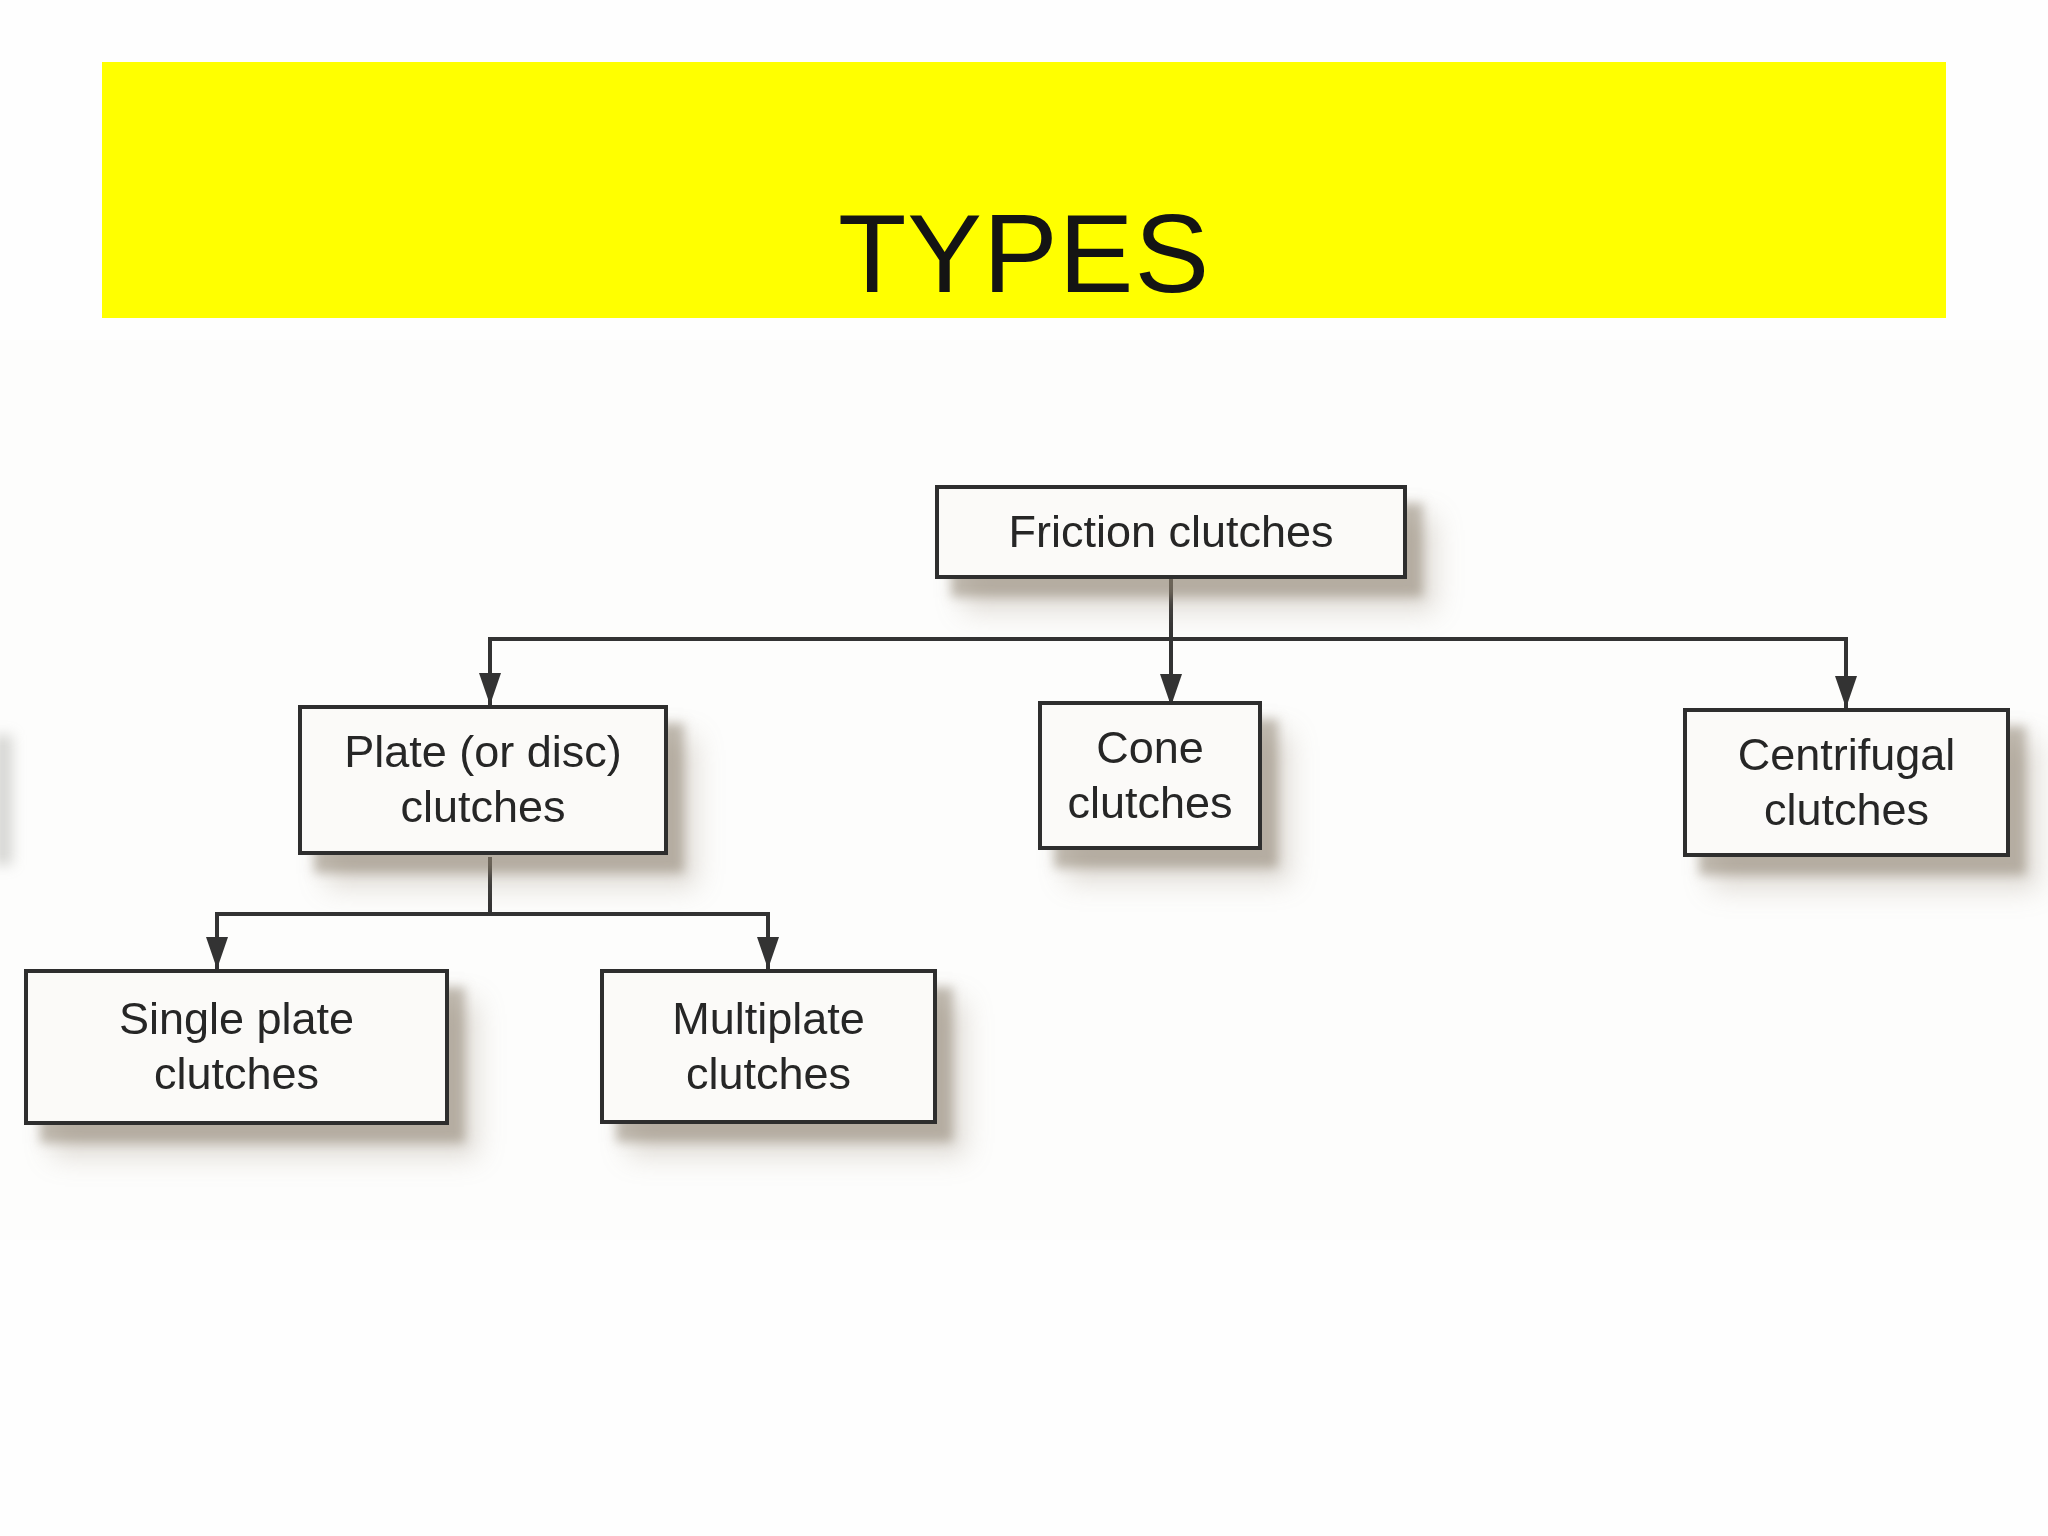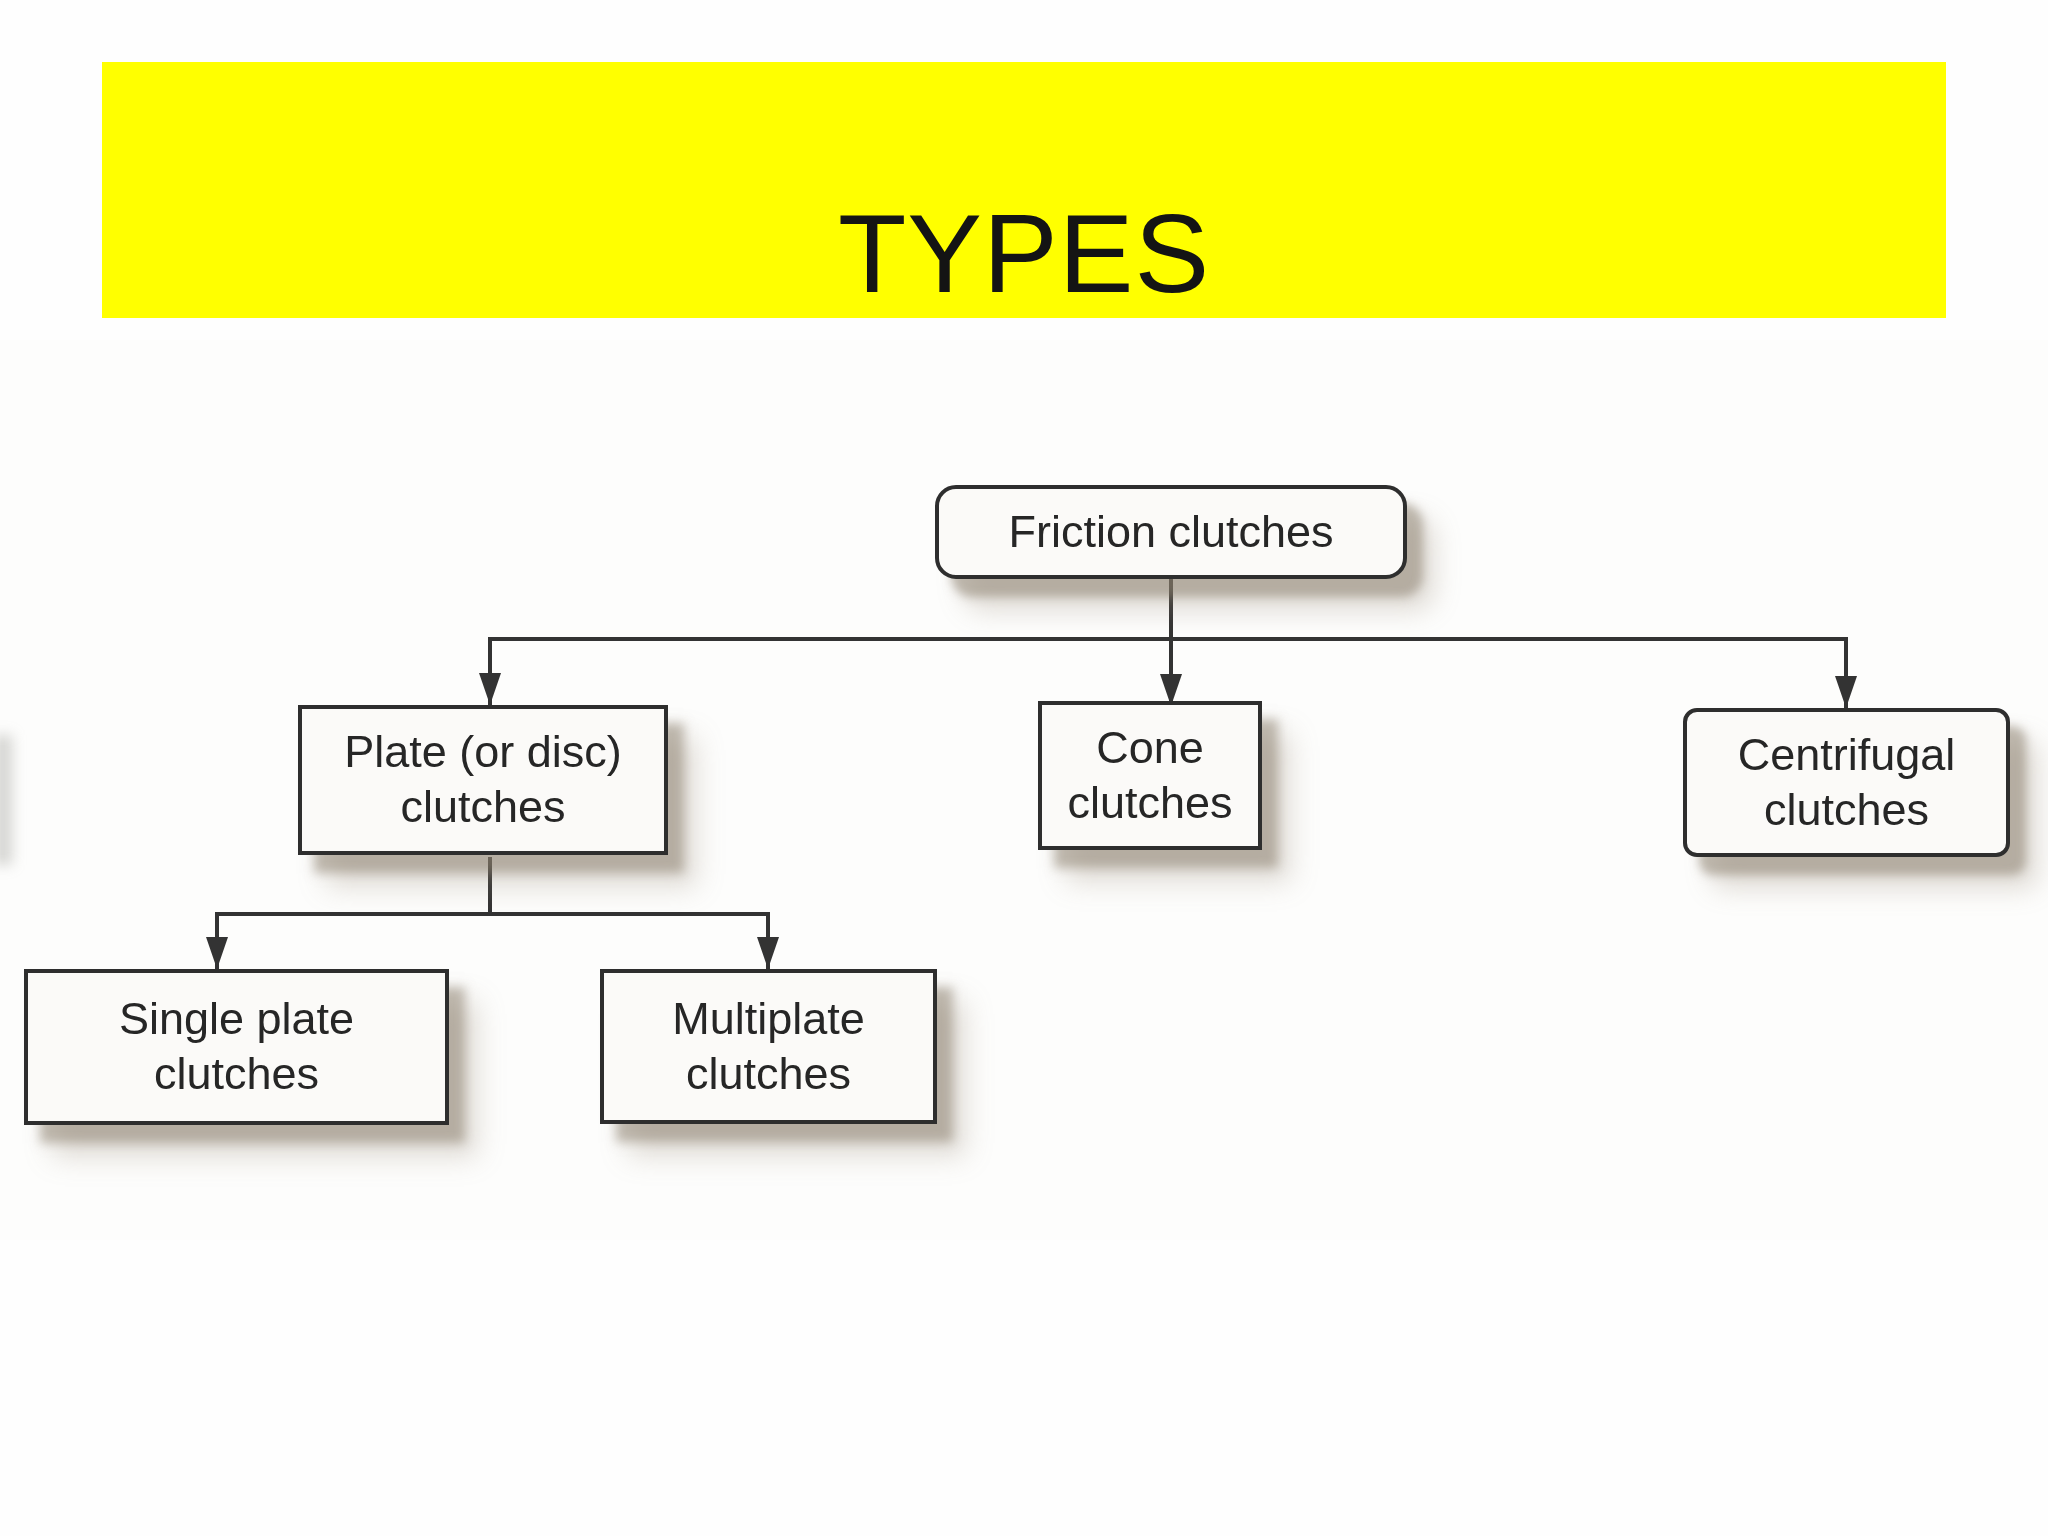--- a/index.html
+++ b/index.html
@@ -58,24 +58,24 @@
     justify-content: center;
     text-align: center;
     color: #262626;
     font-size: 45px;
     line-height: 1.22;
     box-shadow: 16px 18px 10px rgba(138,126,108,0.50), 28px 32px 26px rgba(150,138,118,0.28);
   }
 
   .node span { display: block; }
 
-  #node-friction     { left: 935px;  top: 145px; width: 472px; height: 94px; border-radius: 21px; }
+  #node-friction     { left: 935px;  top: 145px; width: 472px; height: 94px; }
   #node-plate        { left: 298px;  top: 365px; width: 370px; height: 150px; }
   #node-cone         { left: 1038px; top: 361px; width: 224px; height: 149px; }
-  #node-centrifugal  { left: 1683px; top: 368px; width: 327px; height: 149px; border-radius: 14px; }
+  #node-centrifugal  { left: 1683px; top: 368px; width: 327px; height: 149px; }
   #node-single-plate { left: 5px;    top: 629px; width: 425px; height: 156px; margin-left: 19px; }
   #node-multiplate   { left: 600px;  top: 629px; width: 337px; height: 155px; }
 
   
   .h-line, .v-line {
     position: absolute;
     background: #333333;
   }
   .h-line { height: 4px; }
   .v-line { width: 4px; }

